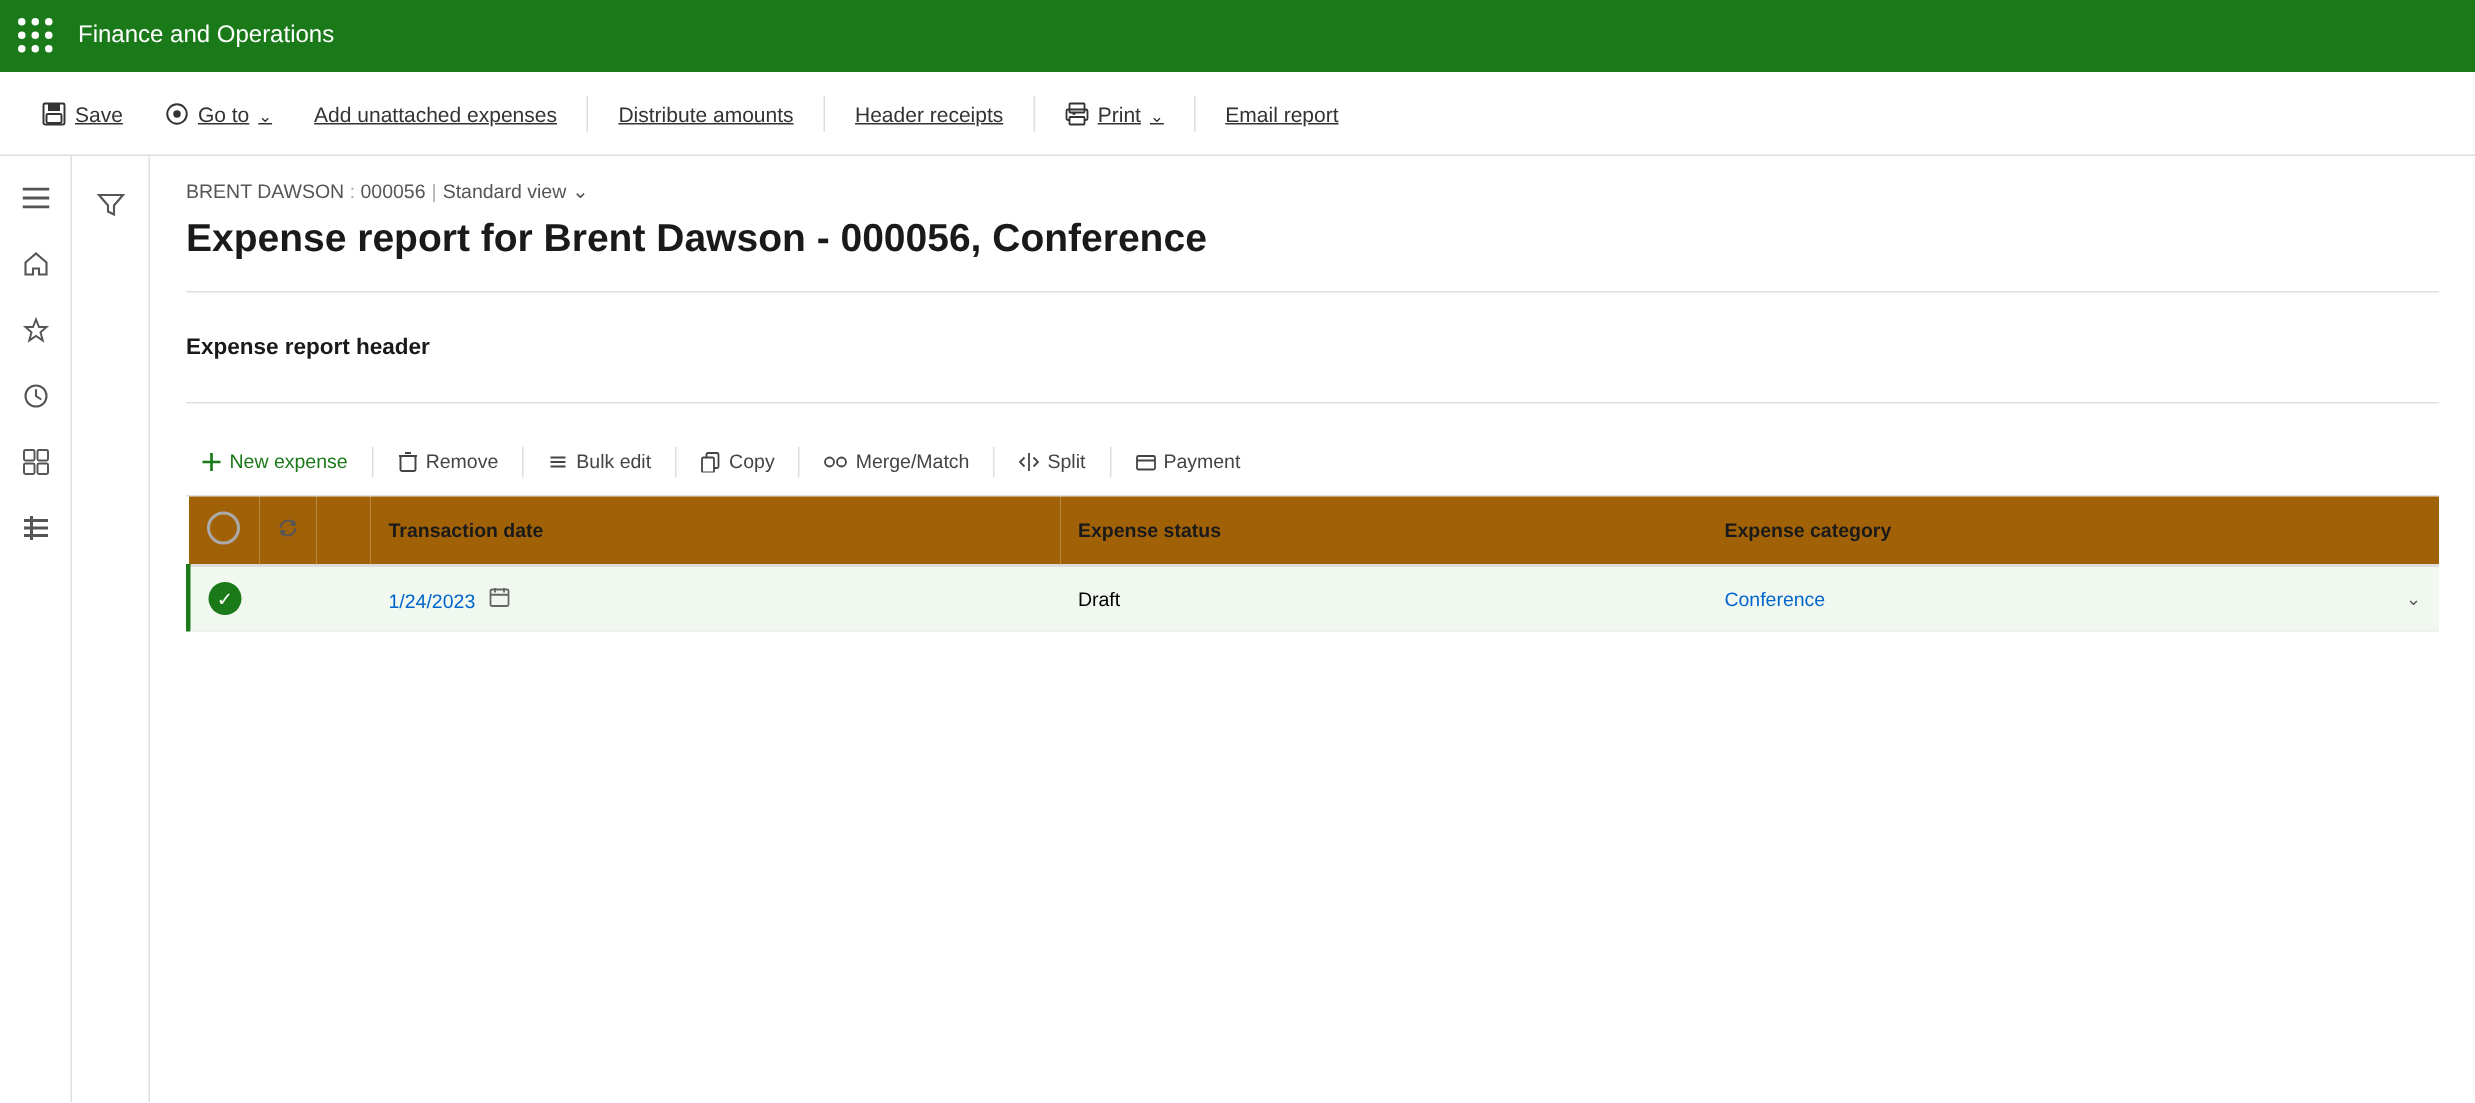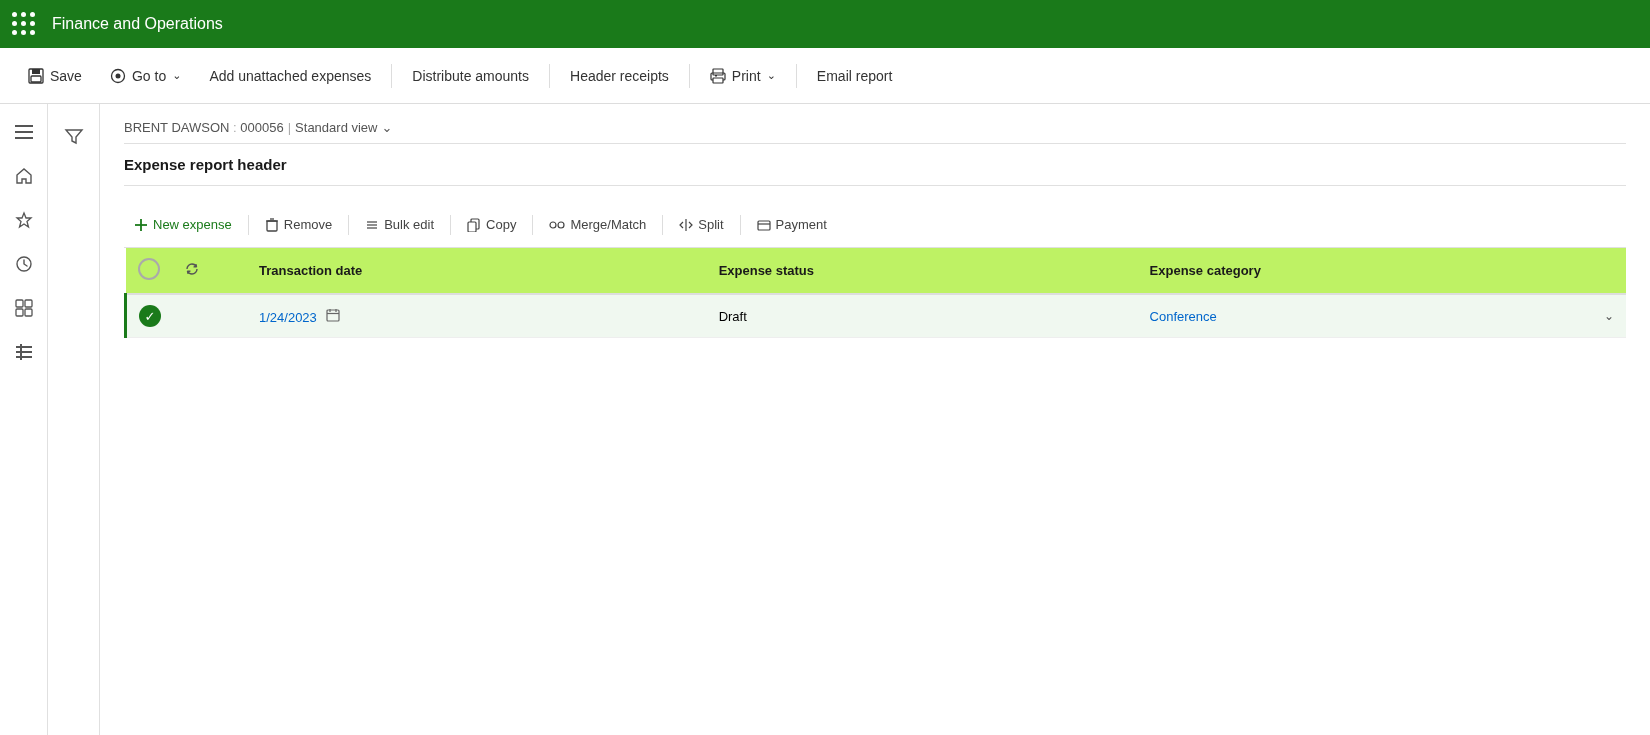--- a/index.html
+++ b/index.html
@@ -52,30 +52,31 @@
       background: #fff;
       border-bottom: 1px solid #ddd;
       height: 56px;
       display: flex;
       align-items: center;
       padding: 0 16px;
       gap: 4px;
     }
     .toolbar-btn {
       display: flex;
-      align-items: center;
+      align-items: flex-end;
       gap: 6px;
       padding: 6px 12px;
       border: none;
       background: transparent;
       cursor: pointer;
       font-size: 14px;
       color: #333;
       border-radius: 2px;
       white-space: nowrap;
+      text-decoration: underline;
     }
     .toolbar-btn svg { flex-shrink: 0; }
     .toolbar-separator { width: 1px; height: 24px; background: #ddd; margin: 0 4px; }
     .toolbar-btn .chevron { font-size: 11px; }
 
     
     .layout {
       display: flex;
       height: calc(735px - 48px - 56px);
     }
@@ -142,21 +143,21 @@
       font-weight: 700;
       color: #1a1a1a;
       margin-bottom: 20px;
     }
 
     
     .section-header {
       font-size: 15px;
       font-weight: 600;
       color: #1a1a1a;
-      padding: 12px 0;
+      padding: 28px 0;
       border-top: 1px solid #e0e0e0;
       border-bottom: 1px solid #e0e0e0;
       margin-bottom: 16px;
     }
 
     
     .expenses-section { margin-top: 16px; }
     .expenses-title {
       font-size: 15px;
       font-weight: 600;
@@ -195,21 +196,21 @@
       width: 100%;
       border-collapse: collapse;
     }
     .expense-table th {
       text-align: left;
       font-weight: 600;
       font-size: 13px;
       color: #1a1a1a;
       padding: 10px 12px;
       border-bottom: 2px solid #ddd;
-      background: #bef264;
+      background: #a16207;
     }
     .expense-table td {
       padding: 10px 12px;
       border-bottom: 1px solid #eee;
       font-size: 13px;
     }
     .table-row-selected {
       background: #f0f8f0;
       border-left: 3px solid #1a7a1a;
     }
@@ -362,20 +363,21 @@
         <span class="record-separator"> : </span>
         <span>000056</span>
       </span>
       <span class="record-separator">|</span>
       <div class="view-selector">
         <span>Standard view</span>
         <span> ⌄</span>
       </div>
     </div>
 
+    <h1 class="page-title">Expense report for Brent Dawson - 000056, Conference</h1>
 
     <div class="section-header">Expense report header</div>
 
     <div class="expenses-section">
 
       <div class="expense-toolbar">
         <button class="exp-btn">
           <svg width="14" height="14" viewBox="0 0 14 14" fill="none">
             <line x1="7" y1="1" x2="7" y2="13" stroke="#1a7a1a" stroke-width="1.8"></line>
             <line x1="1" y1="7" x2="13" y2="7" stroke="#1a7a1a" stroke-width="1.8"></line>

